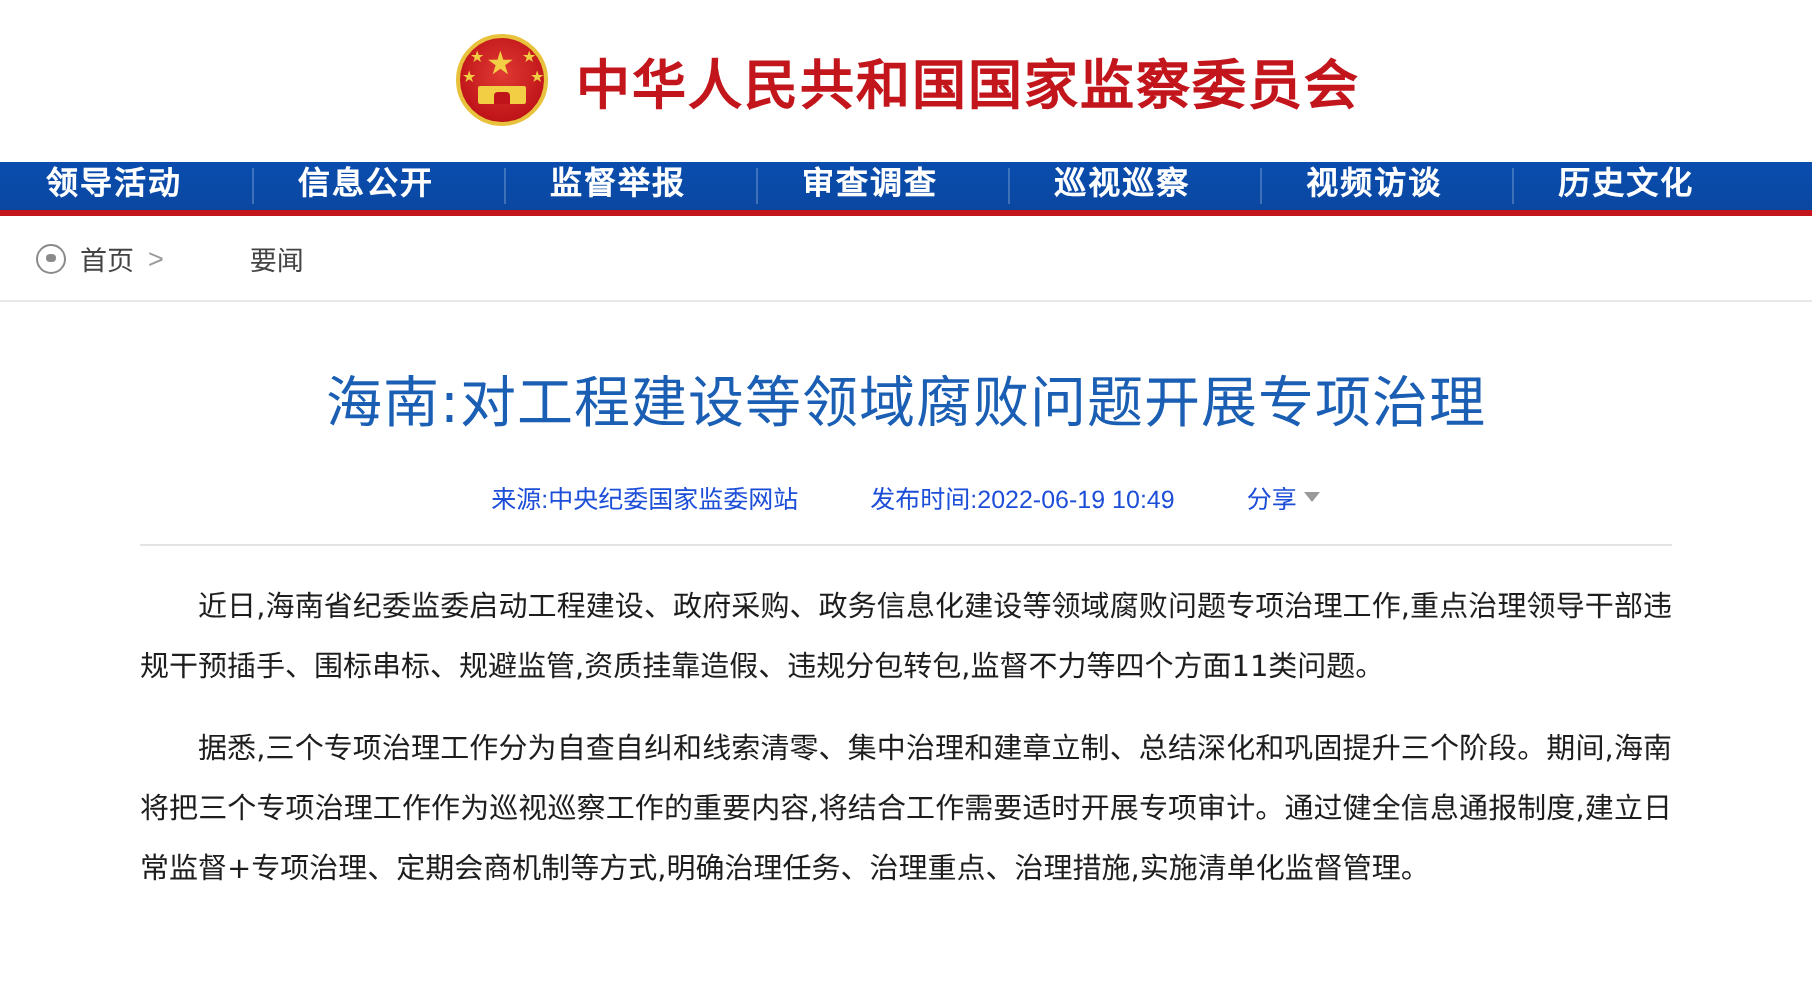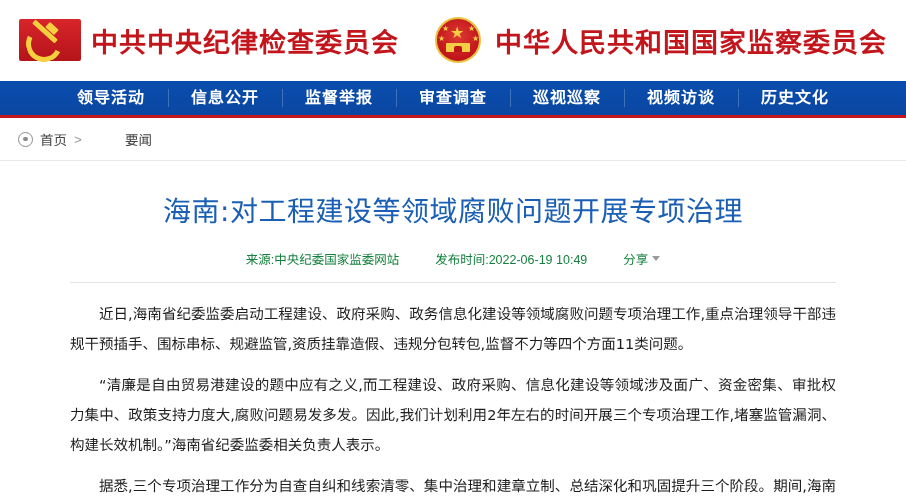--- a/index.html
+++ b/index.html
@@ -129,26 +129,25 @@
     content: "";
     position: absolute;
     left: 8px; top: 3px;
     width: 8px; height: 6px;
     background: #bf1419;
     border-radius: 2px 2px 0 0;
   }
 
   
   .main-nav {
-    height: 34px;
+    height: 24px;
     background: linear-gradient(180deg, #0a4dae 0%, #0a47a1 100%);
     display: flex;
     align-items: center;
-    justify-content: center;
-    gap: 0;
+    gap: 12px;
   }
   .nav-item {
     color: #ffffff;
     font-size: 16px;
     font-weight: bold;
     letter-spacing: 1px;
     padding: 0 23px;
     line-height: 40px;
     white-space: nowrap;
     cursor: pointer;
@@ -214,21 +213,21 @@
     margin: 28px 0 0 0;
     letter-spacing: 0.5px;
   }
   .meta-row {
     display: flex;
     align-items: center;
     justify-content: center;
     gap: 36px;
     margin-top: 20px;
     font-size: 12.5px;
-    color: #15803d;
+    color: #1d4ed8;
   }
   .meta-share {
     display: flex;
     align-items: center;
     gap: 4px;
     cursor: pointer;
   }
   .caret-down {
     width: 0; height: 0;
     border-left: 4px solid transparent;
@@ -250,31 +249,20 @@
   }
   .article-body p {
     margin: 0 0 11px 0;
     text-indent: 2em;
   }
 </style>
 </head>
 <body>
 
 <div class="site-header">
-  <div class="brand">
-    <div class="emblem-party">
-      <div class="flag"></div>
-      <div class="hs">
-        <div class="sickle"></div>
-        <div class="hammer-handle"></div>
-        <div class="hammer-head"></div>
-      </div>
-    </div>
-    <div class="brand-title">中共中央纪律检查委员会</div>
-  </div>
 
   <div class="brand">
     <div class="emblem-nation">
       <div class="disc"></div>
       <div class="big-star">★</div>
       <div class="s s1">★</div>
       <div class="s s2">★</div>
       <div class="s s3">★</div>
       <div class="s s4">★</div>
       <div class="gate"></div>
@@ -314,16 +302,15 @@
     <div class="meta-share">
       <span>分享</span>
       <span class="caret-down"></span>
     </div>
   </div>
 
   <hr class="meta-divider">
 
   <div class="article-body">
     <p>近日,海南省纪委监委启动工程建设、政府采购、政务信息化建设等领域腐败问题专项治理工作,重点治理领导干部违规干预插手、围标串标、规避监管,资质挂靠造假、违规分包转包,监督不力等四个方面11类问题。</p>
-    <p>“清廉是自由贸易港建设的题中应有之义,而工程建设、政府采购、信息化建设等领域涉及面广、资金密集、审批权力集中、政策支持力度大,腐败问题易发多发。因此,我们计划利用2年左右的时间开展三个专项治理工作,堵塞监管漏洞、构建长效机制。”海南省纪委监委相关负责人表示。</p>
     <p>据悉,三个专项治理工作分为自查自纠和线索清零、集中治理和建章立制、总结深化和巩固提升三个阶段。期间,海南将把三个专项治理工作作为巡视巡察工作的重要内容,将结合工作需要适时开展专项审计。通过健全信息通报制度,建立日常监督+专项治理、定期会商机制等方式,明确治理任务、治理重点、治理措施,实施清单化监督管理。</p>
   </div>
 </div>
 
 </body></html>

